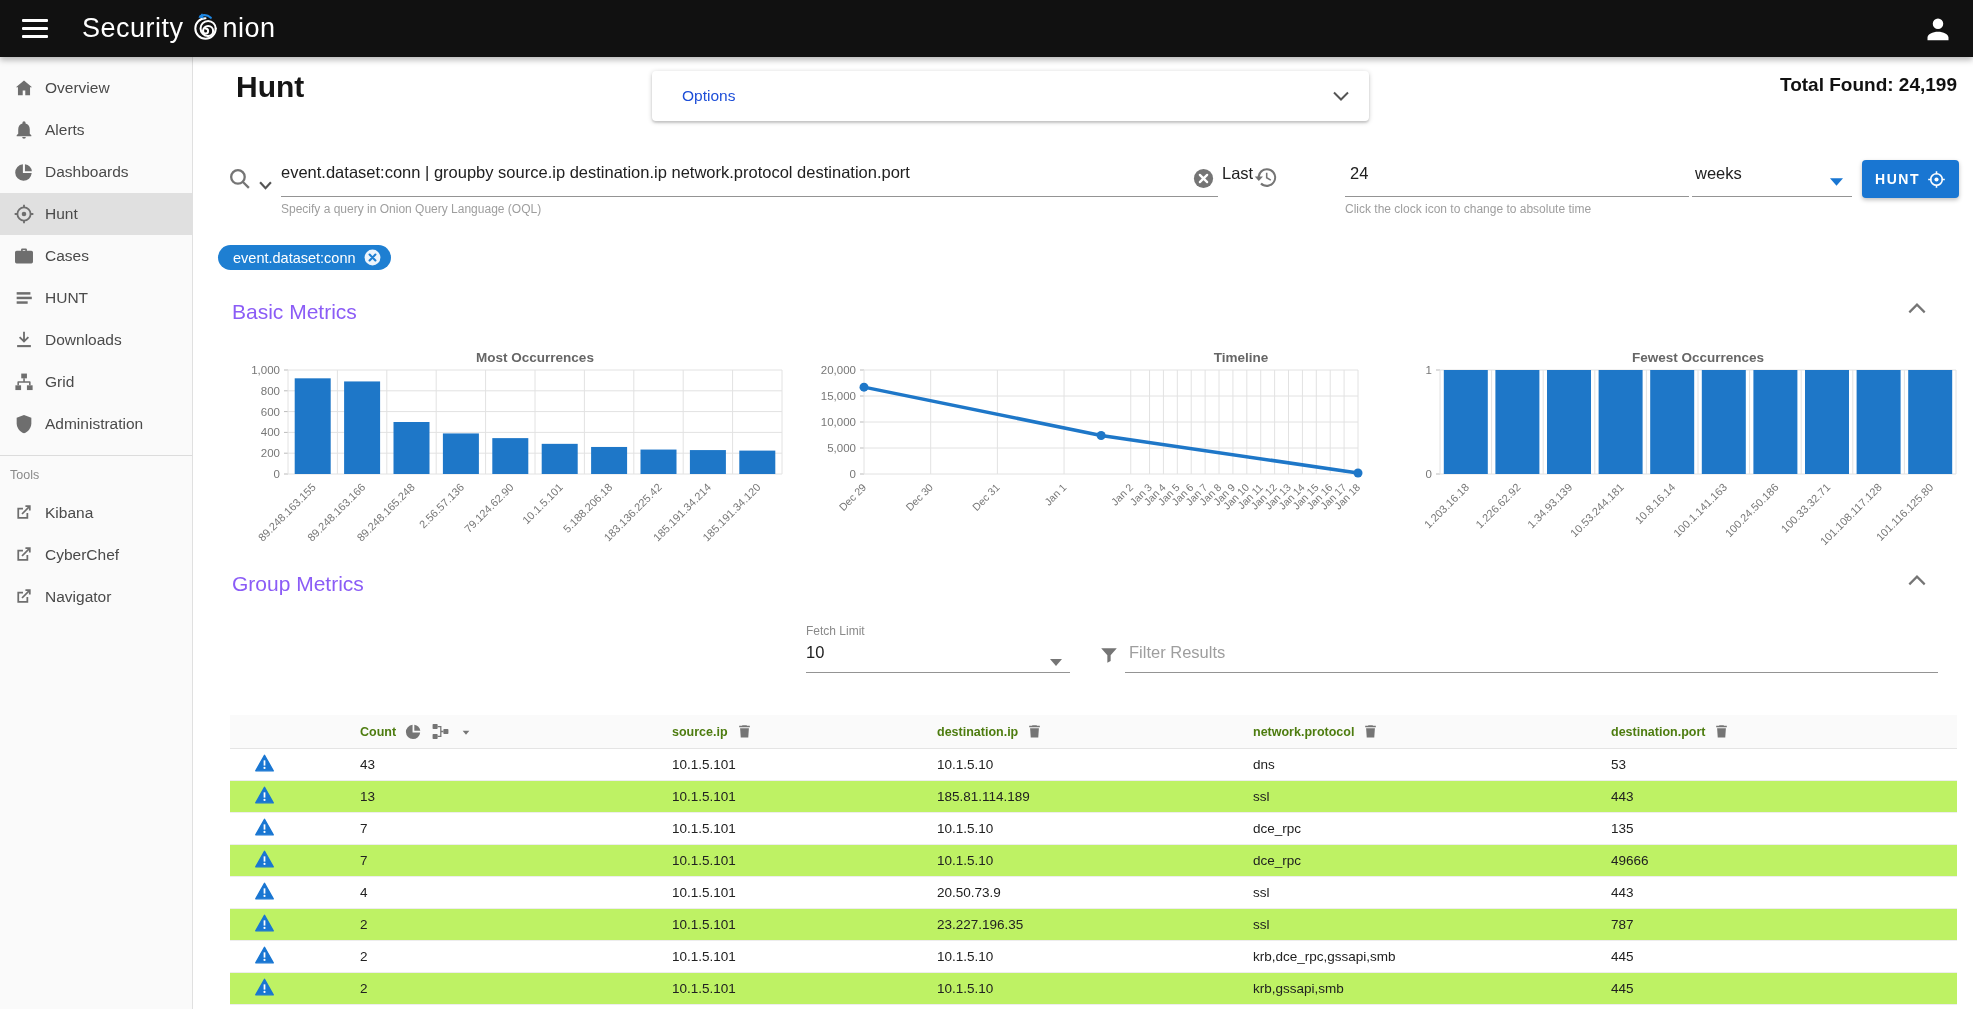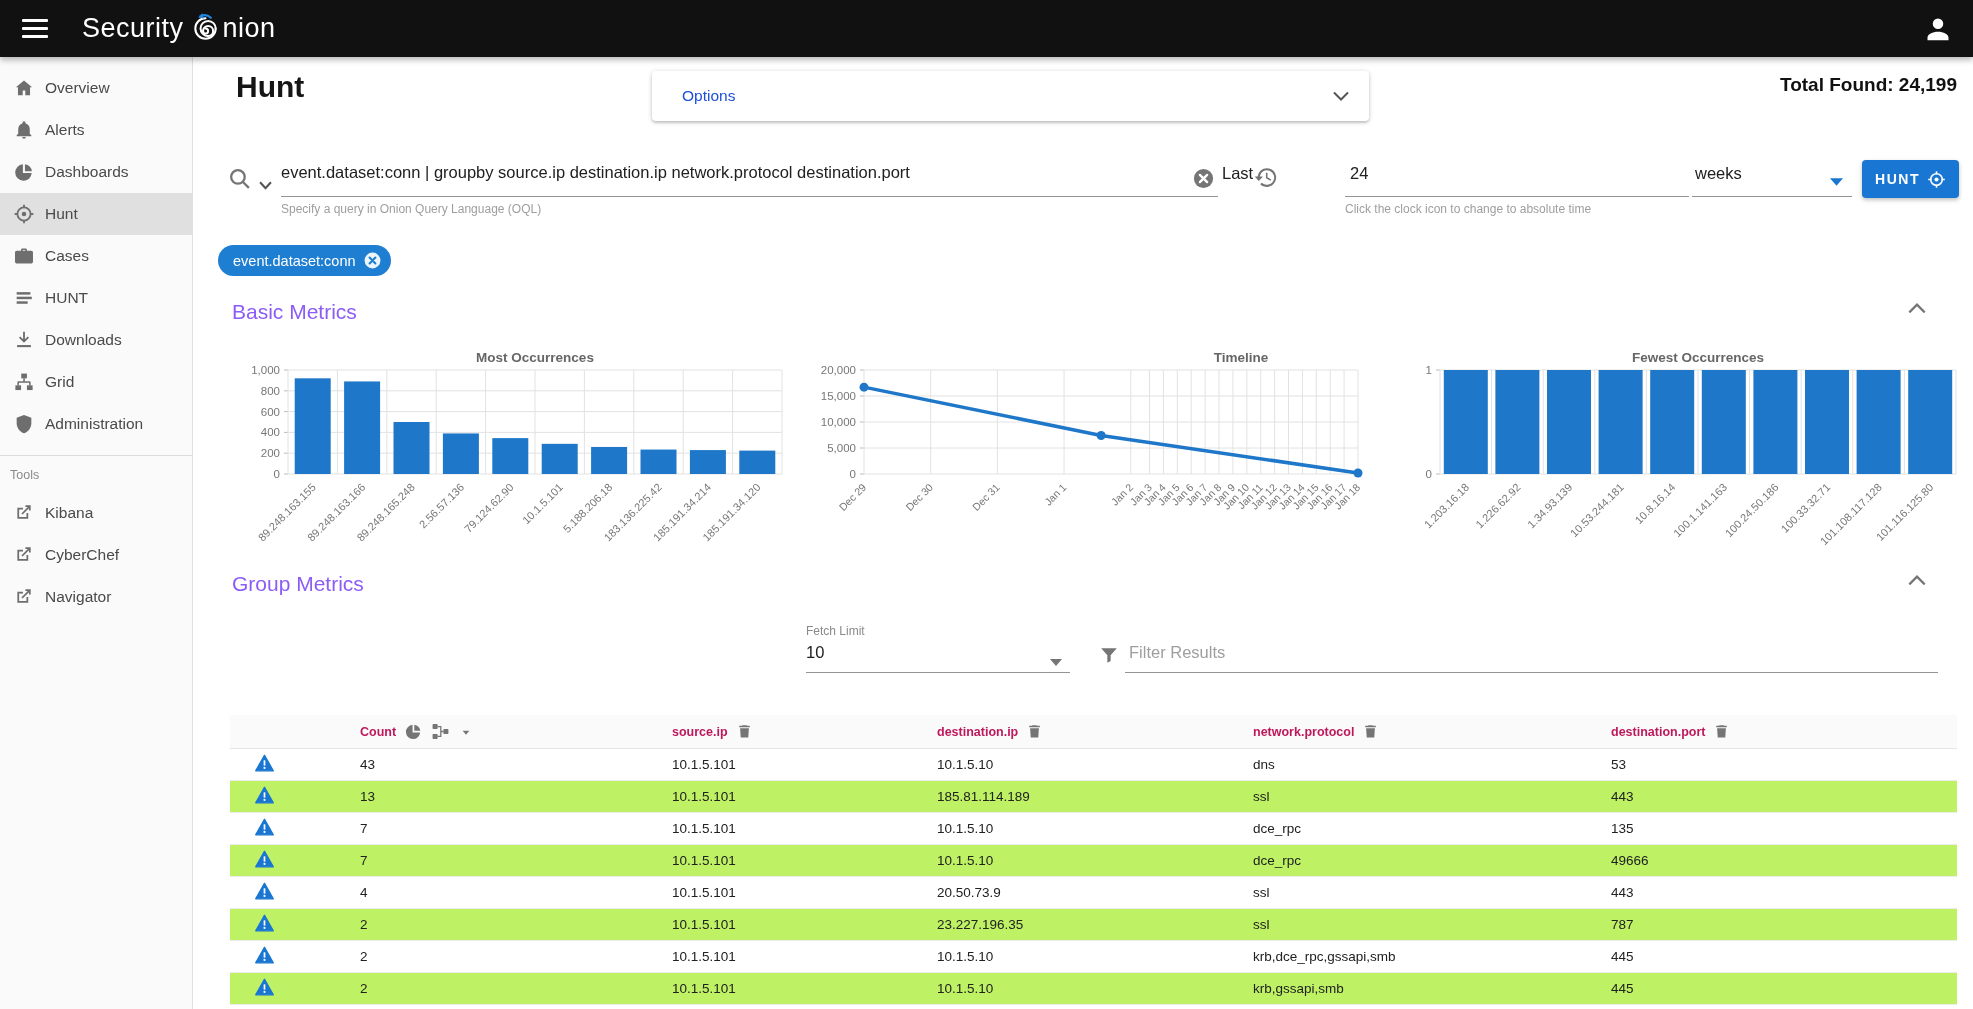--- a/index.html
+++ b/index.html
@@ -42,40 +42,40 @@
   .underline { position:absolute; height:1px; background:#949494; }
   .hint { position:absolute; font-size:12px; color:#9e9e9e; }
   .query-text { position:absolute; font-size:16.5px; color:#212121; white-space:nowrap; }
   .field-text { position:absolute; font-size:16.5px; color:#212121; }
   .hunt-btn { position:absolute; left:1862px; top:160px; width:97px; height:38px; background:#1976d2;
               border:none; border-radius:4px; color:#fff; font-size:14px; font-weight:700;
               letter-spacing:1.5px; display:flex; align-items:center; justify-content:center; gap:7px;
               cursor:pointer; box-shadow:0 2px 4px rgba(0,0,0,.25); font-family:inherit; }
 
   
-  .chip { position:absolute; left:218px; top:245px; height:31px; background:#1e7fd2; border-radius:16px;
+  .chip { position:absolute; left:218px; top:245px; height:25px; background:#1e7fd2; border-radius:16px;
           display:flex; align-items:center; padding:0 9px 0 15px; color:#fff; font-size:14.5px;
           cursor:pointer; gap:7px; }
 
   
   .section-title { position:absolute; font-size:21px; color:#8b5cf6; }
   .collapse-btn { position:absolute; width:24px; height:24px; color:#757575; cursor:pointer; }
 
   .chart-box { position:absolute; top:348px; }
   .chart-box svg { display:block; }
 
   
   .small-label { position:absolute; font-size:12px; color:#8a8a8a; }
   .placeholder { color:#9e9e9e; }
 
   
   .gtable { position:absolute; left:230px; top:715px; width:1727px; font-size:13.5px; color:#212121; }
   .trow { display:grid; grid-template-columns:130px 312px 265px 316px 358px 346px; align-items:center; }
   .thead { height:34px; background:#fafafa; border-bottom:1px solid #e4e4e4; font-weight:700;
-           font-size:12.5px; color:#be185d;text-align:right; }
+           font-size:12.5px; color:#4d7c0f;text-align:right; }
   .tbodyrow { height:32px; border-bottom:1px solid #ededed; background:#fff; }
   .tbodyrow.alt { background:#bef264; }
   .hcell { display:flex; align-items:center; gap:8px; }
   .hicon { color:#757575; cursor:pointer; display:inline-flex; }
   .warn-cell { padding-left:24px; }
 
   svg { overflow:visible; }
 </style>
 </head>
 <body>

